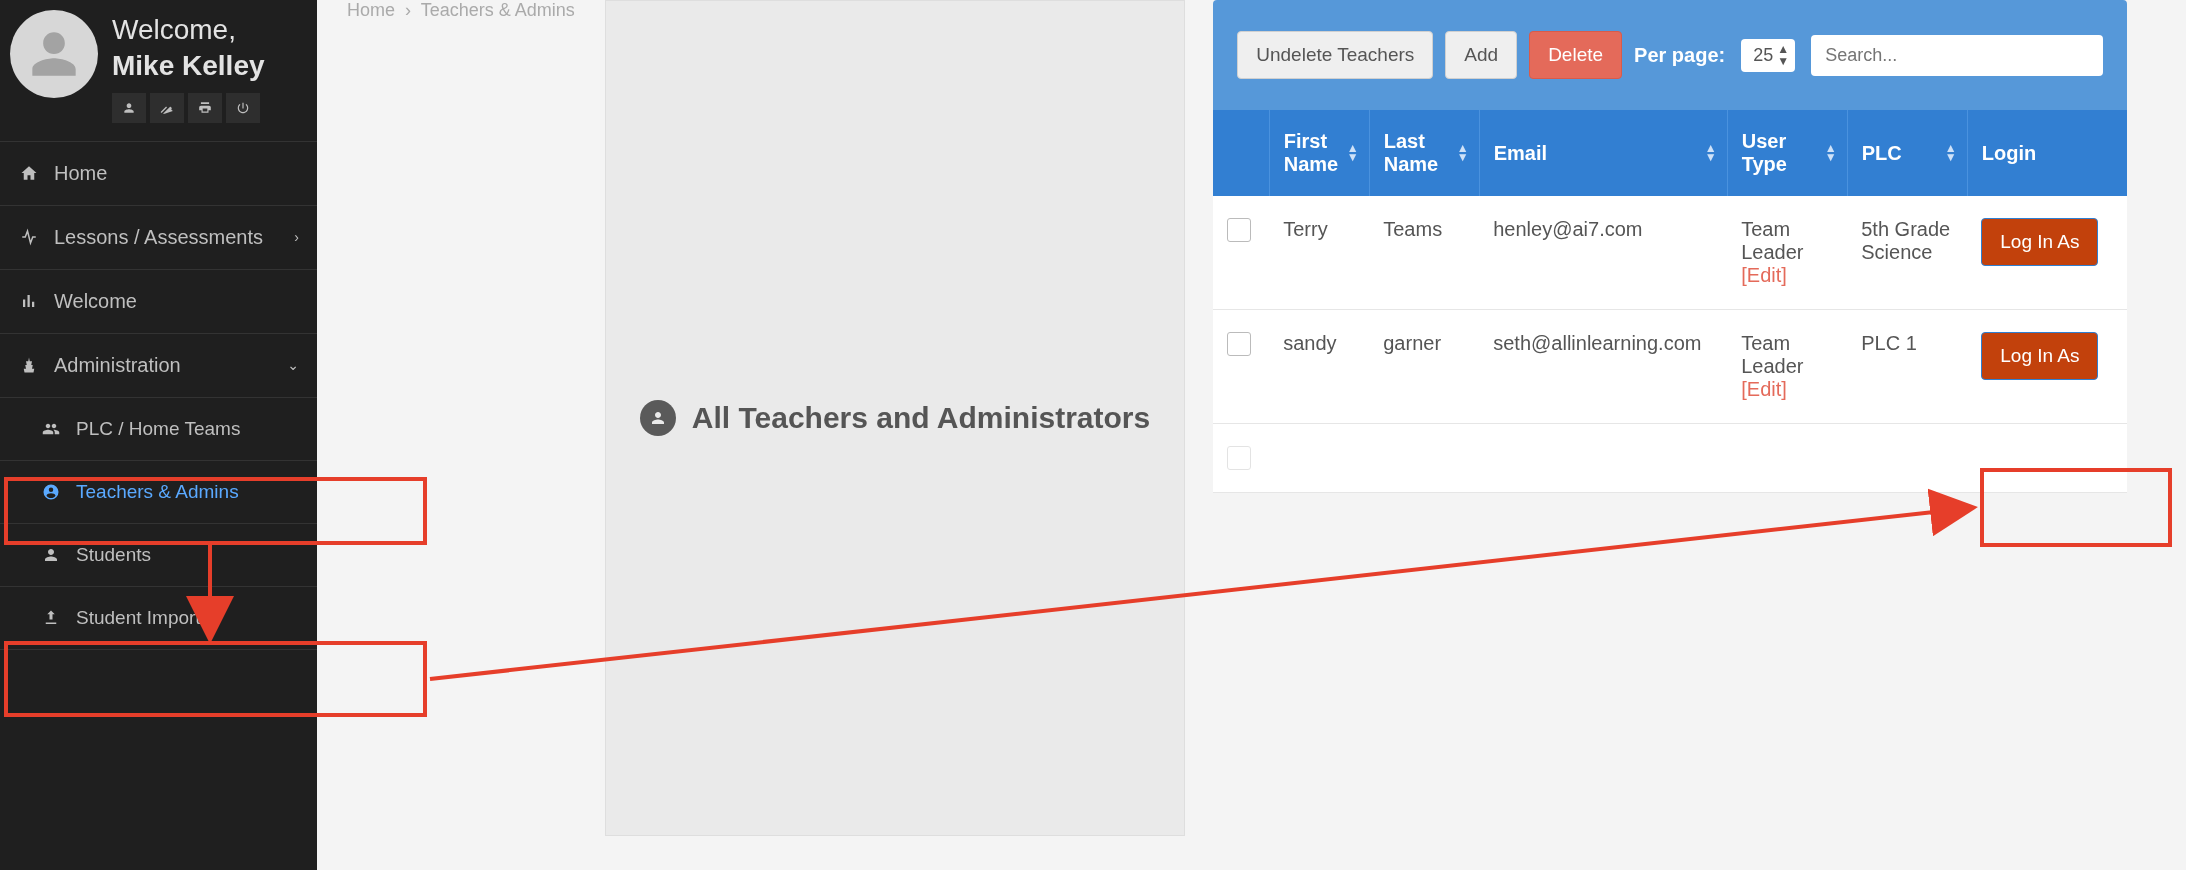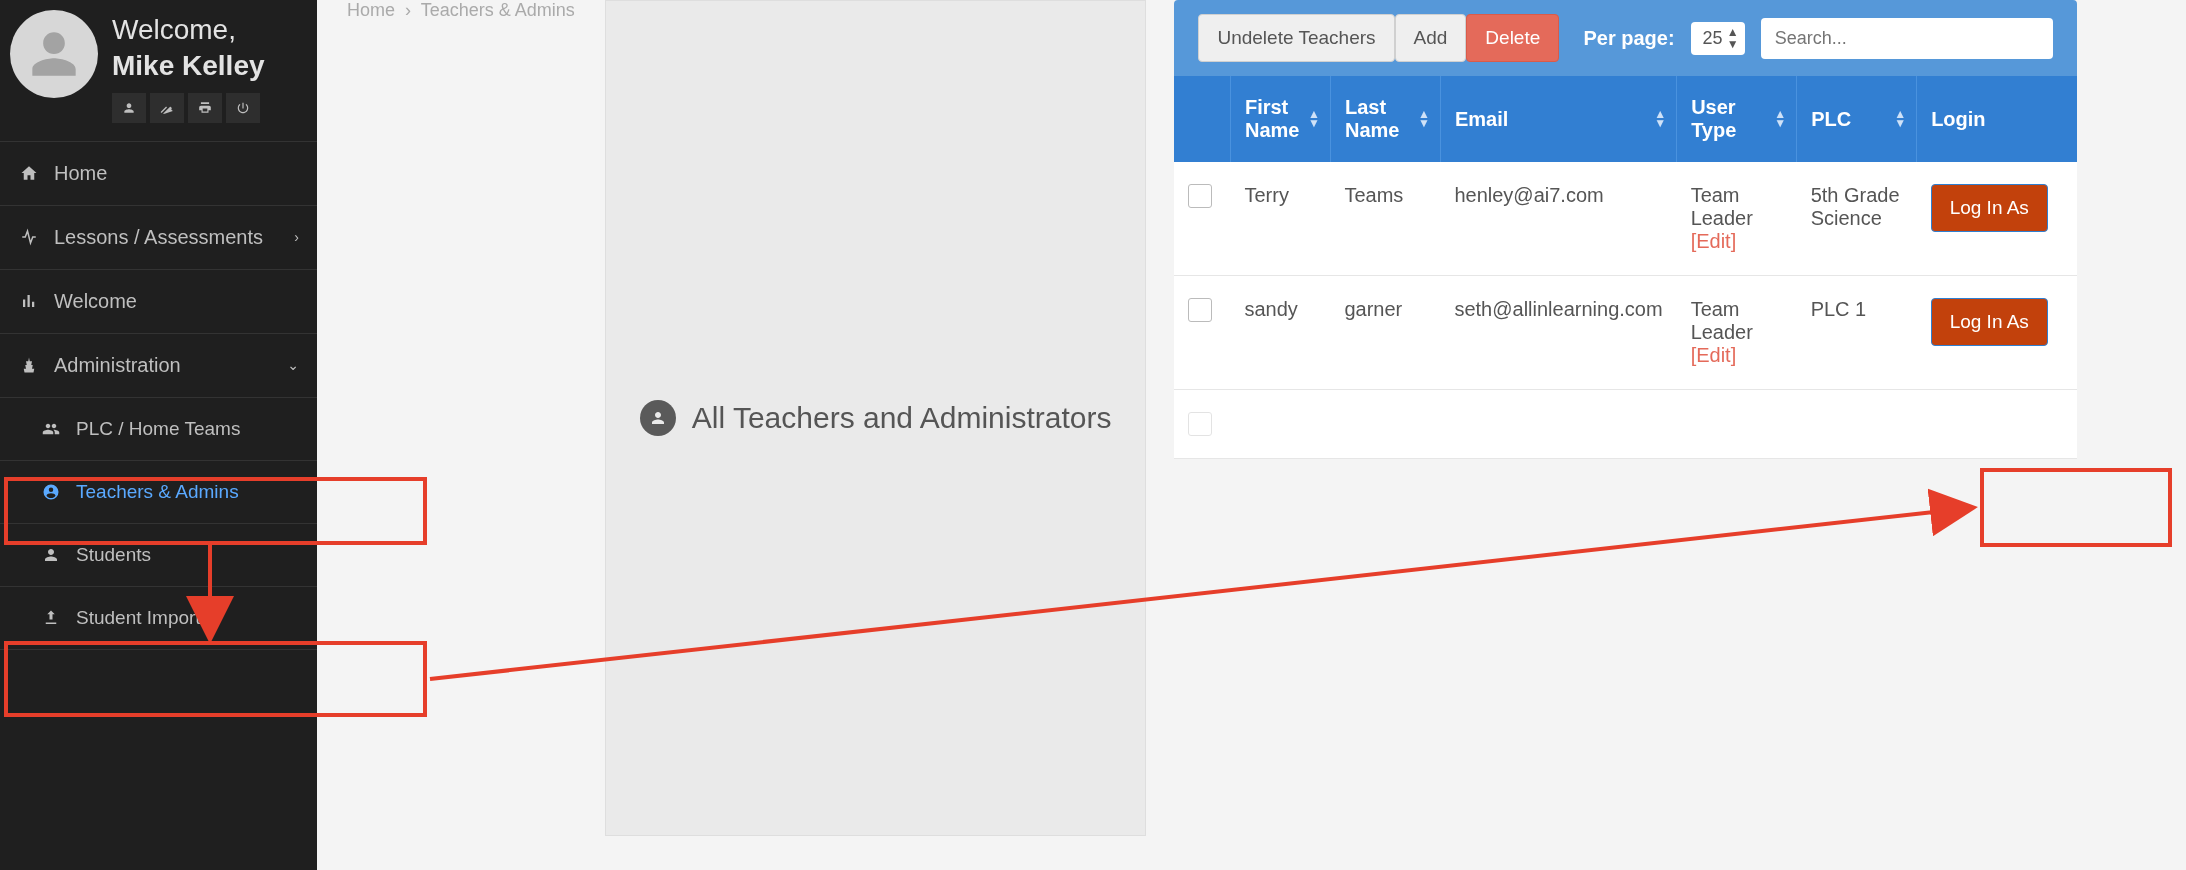--- a/index.html
+++ b/index.html
@@ -78,28 +78,28 @@
     padding: 30px 34px;
     display:flex; align-items:center; gap:16px;
     margin: 0 0 34px 0;
   }
   .page-head .head-icon {
     width:36px; height:36px; border-radius:50%;
     background:#5a5a5a;
     display:flex;align-items:center;justify-content:center;
   }
   .page-head .head-icon svg { width:18px;height:18px;fill:#eaeaea;}
-  .page-title { font-size:30px; color:#555; font-weight:400; }
+  .page-title { font-size:30px; color:#555; font-weight:700; }
   .content-wrap { padding: 0 28px 40px 28px; }
   
   .table-toolbar {
     background:#5698d9;
     border-radius:4px 4px 0 0;
-    padding: 14px 24px;
-    display:flex; align-items:center; 
+    padding: 31px 24px;
+    display:flex; align-items:center; gap:12px;
   }
   .btn {
     border-radius:4px;
     padding: 12px 18px;
     font-size:19px;
     cursor:pointer;
     background:#efefef;
     border:1px solid #d0d0d0;
     color:#555;
   }

